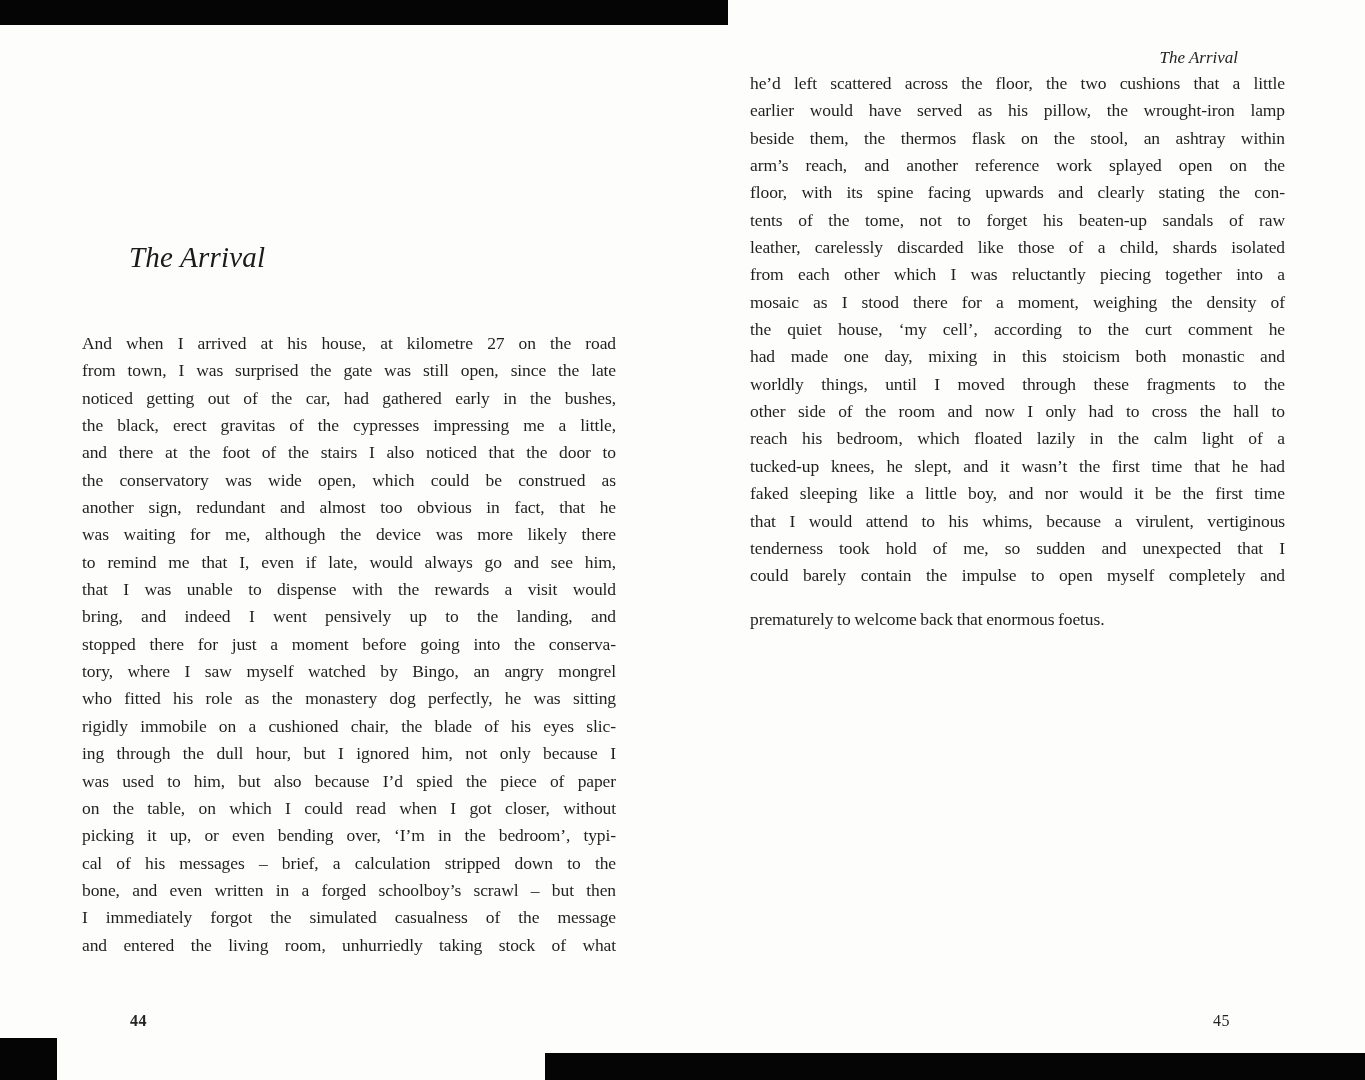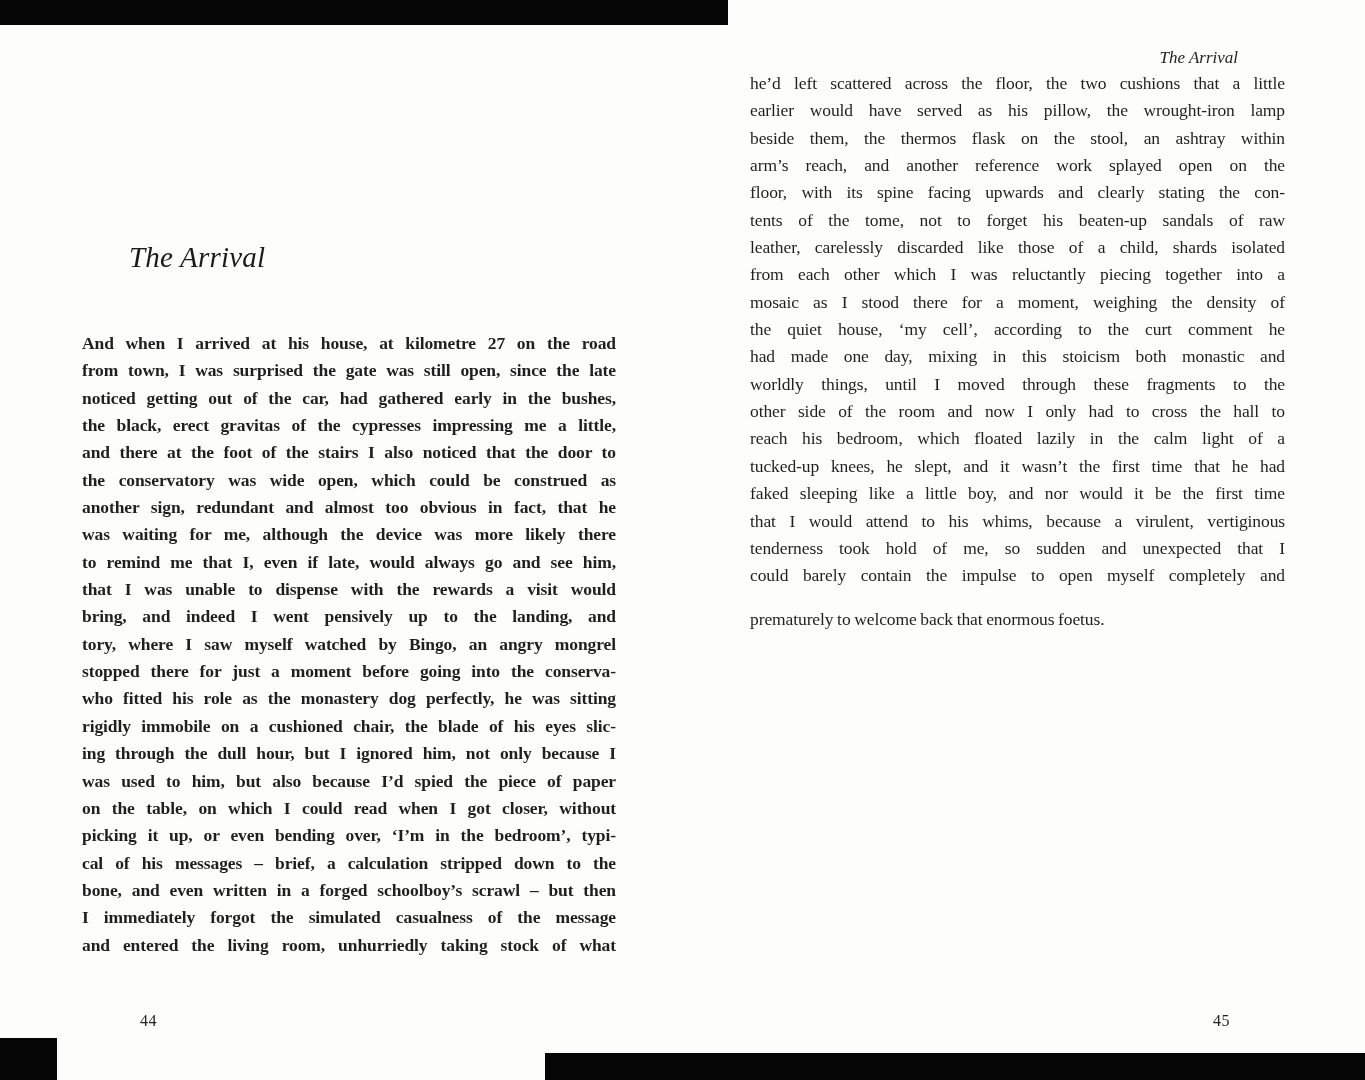--- a/index.html
+++ b/index.html
@@ -32,34 +32,34 @@
     position: absolute; top: 48px; left: 0; width: 100%;
     padding-right: 47px; text-align: right;
     font-size: 17px; font-style: italic; color: #242425;
   }
   .body-text {
     position: absolute; left: 0; width: 100%;
     font-size: 17.5px; line-height: 27.35px;
     letter-spacing: -0.1px; word-spacing: -0.6px;
     color: #1f1f20;
   }
-  .page.left  .body-text { top: 330px; font-weight: bold; }
+  .page.left  .body-text { top: 330px; }
   .page.right .body-text { top: 70px; }
   .line {
     height: 27.35px; overflow: visible;
     text-align: justify; text-align-last: justify;
     text-justify: inter-word;
   }
   .line.para-end { text-align-last: left; margin-top: 16px; }
 
   .folio {
     position: absolute; top: 1012px;
     font-size: 16px; color: #242425; letter-spacing: 0.5px;
   }
-  .folio.left-folio  { left: 58px; }
+  .folio.left-folio  { left: 48px; font-weight: bold; }
   .folio.right-folio { left: 463px; }
 </style>
 </head>
 <body>
 
 <div class="spread">
 
   <div class="artifact top-bar"></div>
   <div class="artifact bottom-bar"></div>
   <div class="artifact corner-block"></div>
@@ -71,22 +71,22 @@
         <div class="line">from town, I was surprised the gate was still open, since the late</div>
         <div class="line">noticed getting out of the car, had gathered early in the bushes,</div>
         <div class="line">the black, erect gravitas of the cypresses impressing me a little,</div>
         <div class="line">and there at the foot of the stairs I also noticed that the door to</div>
         <div class="line">the conservatory was wide open, which could be construed as</div>
         <div class="line">another sign, redundant and almost too obvious in fact, that he</div>
         <div class="line">was waiting for me, although the device was more likely there</div>
         <div class="line">to remind me that I, even if late, would always go and see him,</div>
         <div class="line">that I was unable to dispense with the rewards a visit would</div>
         <div class="line">bring, and indeed I went pensively up to the landing, and</div>
+        <div class="line">stopped there for just a moment before going into the conserva-</div>
         <div class="line">tory, where I saw myself watched by Bingo, an angry mongrel</div>
-        <div class="line">stopped there for just a moment before going into the conserva-</div>
         <div class="line">who fitted his role as the monastery dog perfectly, he was sitting</div>
         <div class="line">rigidly immobile on a cushioned chair, the blade of his eyes slic-</div>
         <div class="line">ing through the dull hour, but I ignored him, not only because I</div>
         <div class="line">was used to him, but also because I’d spied the piece of paper</div>
         <div class="line">on the table, on which I could read when I got closer, without</div>
         <div class="line">picking it up, or even bending over, ‘I’m in the bedroom’, typi-</div>
         <div class="line">cal of his messages – brief, a calculation stripped down to the</div>
         <div class="line">bone, and even written in a forged schoolboy’s scrawl – but then</div>
         <div class="line">I immediately forgot the simulated casualness of the message</div>
         <div class="line">and entered the living room, unhurriedly taking stock of what</div>

